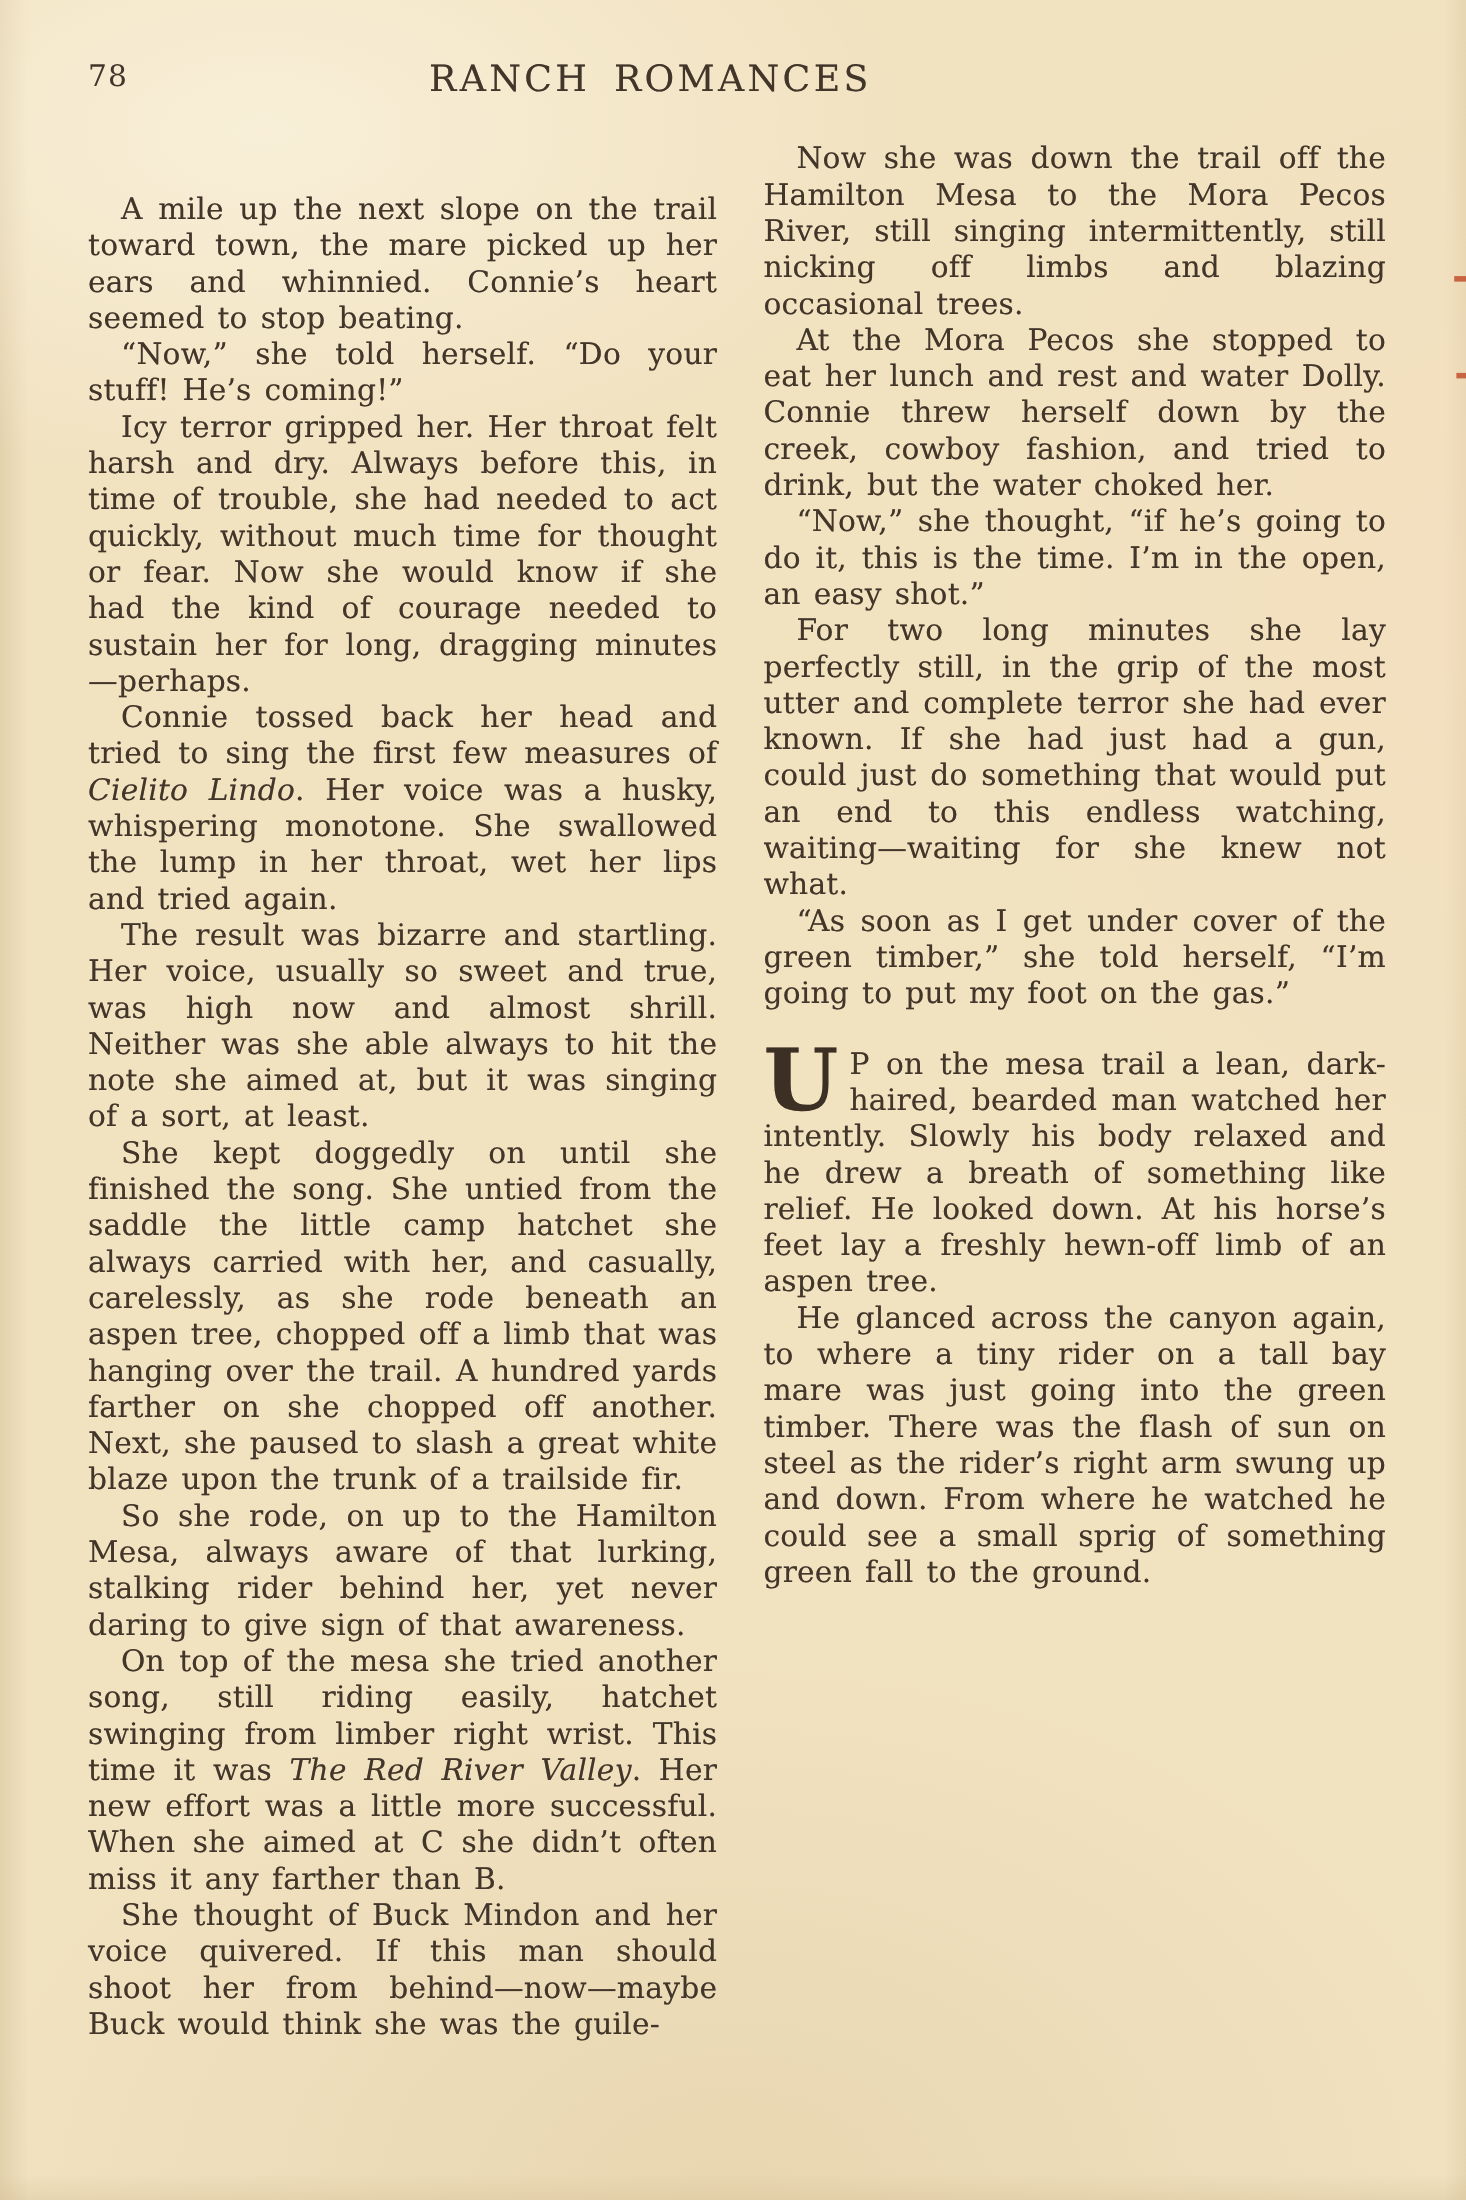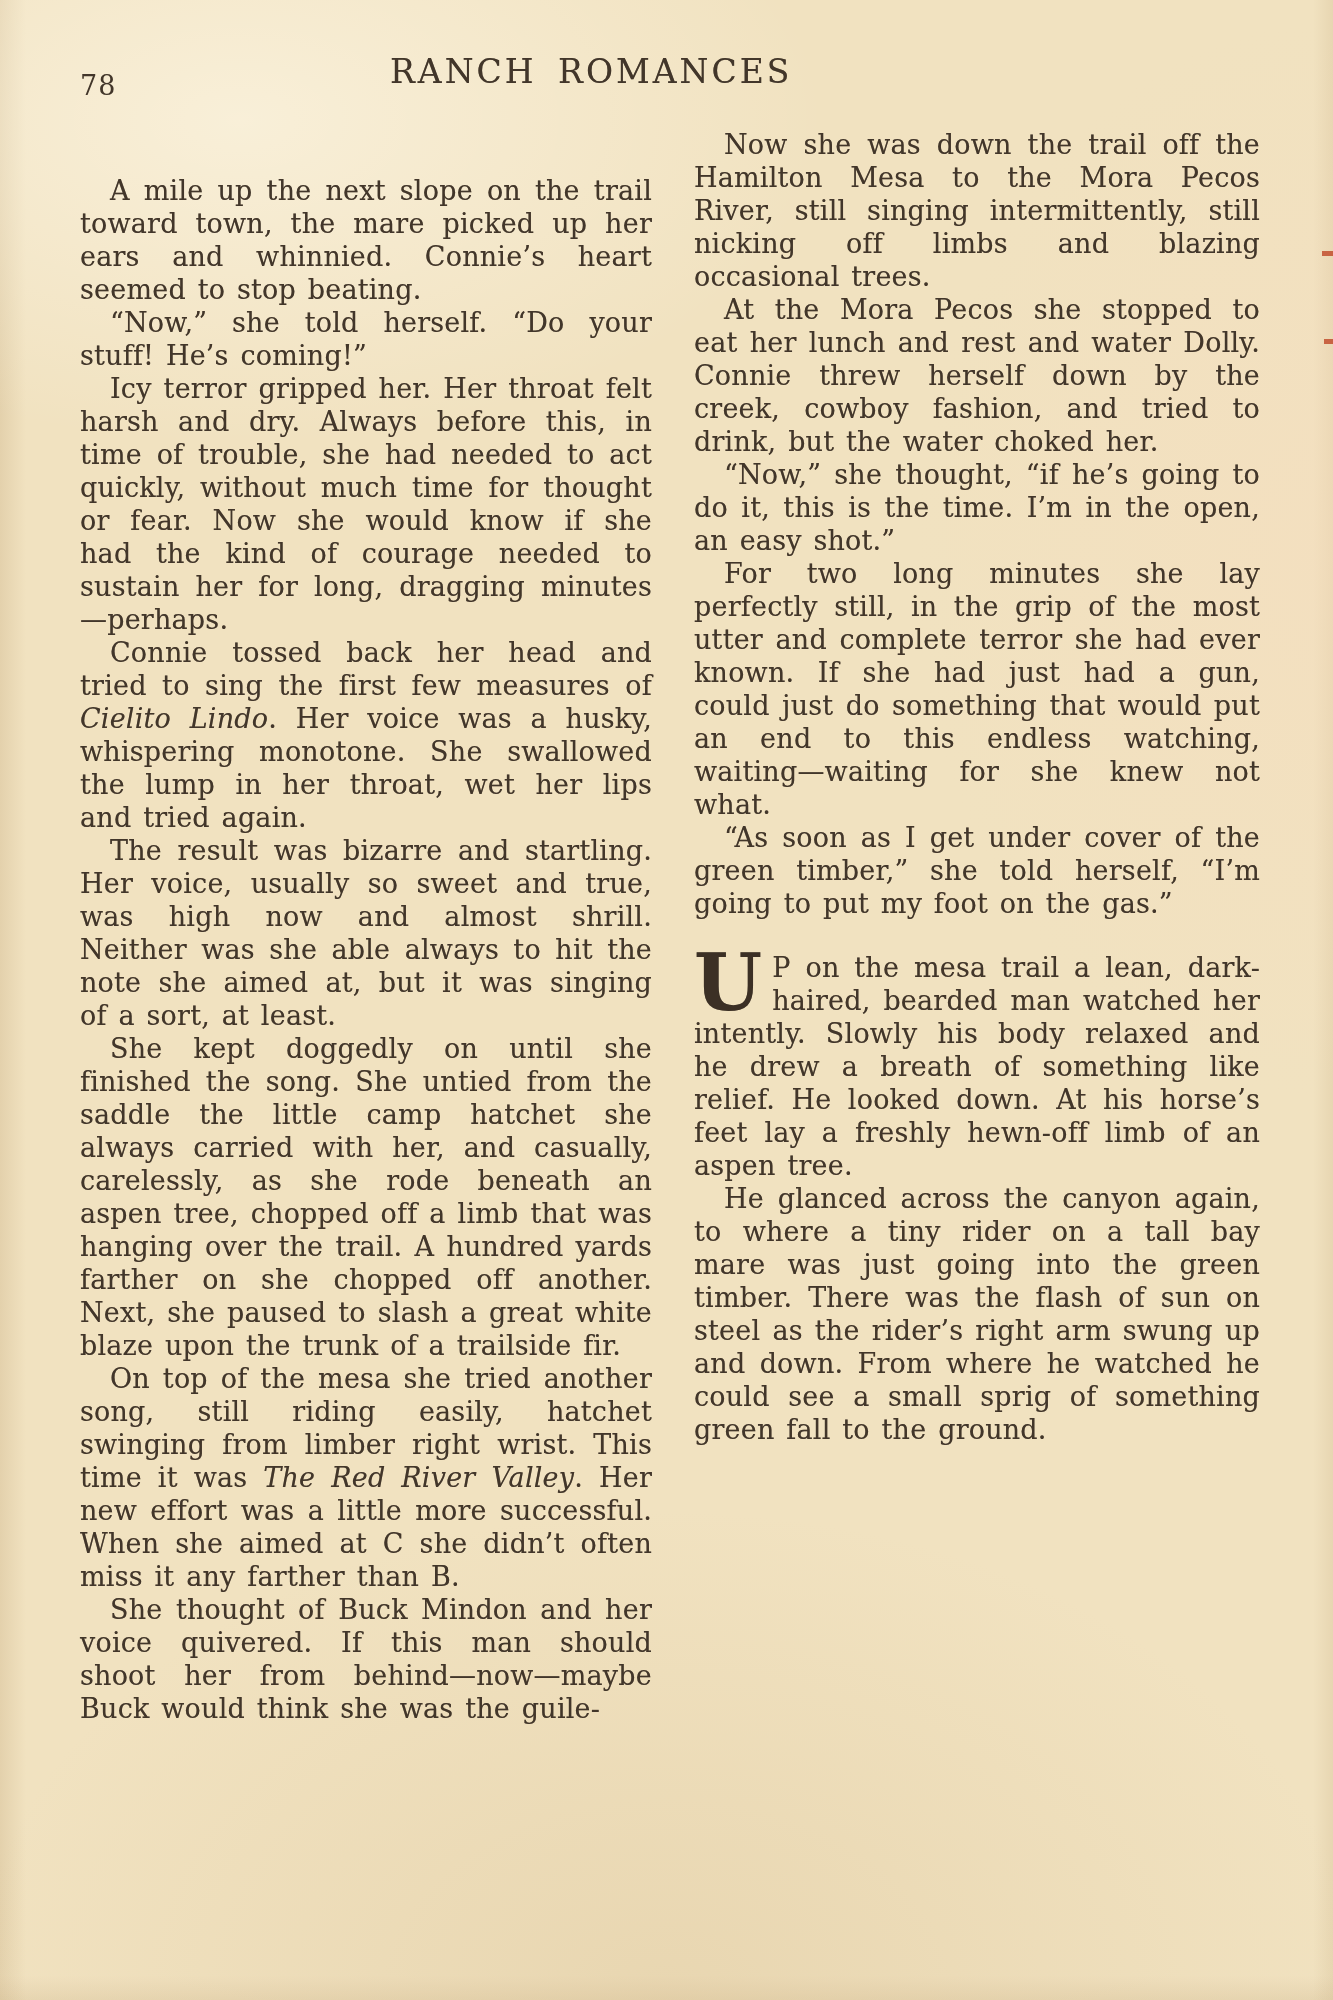--- a/index.html
+++ b/index.html
@@ -15,21 +15,21 @@
       radial-gradient(ellipse 700px 900px at 100% 28%, rgba(246,220,190,0.45), rgba(246,220,190,0) 60%),
       radial-gradient(ellipse 1000px 700px at 50% 100%, rgba(216,192,148,0.35), rgba(216,192,148,0) 70%),
       linear-gradient(90deg, rgba(196,170,126,0.30) 0px, rgba(196,170,126,0) 26px),
       linear-gradient(270deg, rgba(196,170,126,0.22) 0px, rgba(196,170,126,0) 20px),
       linear-gradient(0deg, rgba(196,170,126,0.22) 0px, rgba(196,170,126,0) 24px);
     font-family: "DejaVu Serif", "Liberation Serif", serif;
     color: #42362a;
   }
   .page-number {
     position: absolute;
-    top: 70px; left: 80px;
+    top: 54px; left: 80px;
     font-size: 27px;
     letter-spacing: 1px;
   }
   .running-title {
     position: absolute;
     top: 52px; left: 390px;
     font-size: 33px;
     letter-spacing: 3px;
     word-spacing: 8px;
     text-shadow: 0 0 0.5px rgba(66,54,42,0.55);
@@ -74,20 +74,21 @@
   <div class="page-number">78</div>
   <div class="running-title">RANCH ROMANCES</div>
 
   <div class="column left" id="left-column">
       <p class="para indent"><span>A mile up the next slope on the trail toward town, the mare picked up her ears and whinnied. Connie’s heart seemed to stop beating.</span></p>
       <p class="para indent"><span>“Now,” she told herself. “Do your stuff! He’s coming!”</span></p>
       <p class="para indent"><span>Icy terror gripped her. Her throat felt harsh and dry. Always before this, in time of trouble, she had needed to act quickly, without much time for thought or fear. Now she would know if she had the kind of courage needed to sustain her for long, dragging minutes—perhaps.</span></p>
       <p class="para indent"><span>Connie tossed back her head and tried to sing the first few measures of </span><span class="italic">Cielito Lindo</span><span>. Her voice was a husky, whispering monotone. She swallowed the lump in her throat, wet her lips and tried again.</span></p>
       <p class="para indent"><span>The result was bizarre and startling. Her voice, usually so sweet and true, was high now and almost shrill. Neither was she able always to hit the note she aimed at, but it was singing of a sort, at least.</span></p>
       <p class="para indent"><span>She kept doggedly on until she finished the song. She untied from the saddle the little camp hatchet she always carried with her, and casually, carelessly, as she rode beneath an aspen tree, chopped off a limb that was hanging over the trail. A hundred yards farther on she chopped off another. Next, she paused to slash a great white blaze upon the trunk of a trailside fir.</span></p>
+      <p class="para indent"><span>So she rode, on up to the Hamilton Mesa, always aware of that lurking, stalking rider behind her, yet never daring to give sign of that awareness.</span></p>
       <p class="para indent"><span>On top of the mesa she tried another song, still riding easily, hatchet swinging from limber right wrist. This time it was </span><span class="italic">The Red River Valley</span><span>. Her new effort was a little more successful. When she aimed at C she didn’t often miss it any farther than B.</span></p>
       <p class="para indent"><span>She thought of Buck Mindon and her voice quivered. If this man should shoot her from behind—now—maybe Buck would think she was the guile-</span></p>
     </div>
 
   <div class="column right" id="right-column">
       <p class="para indent"><span>Now she was down the trail off the Hamilton Mesa to the Mora Pecos River, still singing intermittently, still nicking off limbs and blazing occasional trees.</span></p>
       <p class="para indent"><span>At the Mora Pecos she stopped to eat her lunch and rest and water Dolly. Connie threw herself down by the creek, cowboy fashion, and tried to drink, but the water choked her.</span></p>
       <p class="para indent"><span>“Now,” she thought, “if he’s going to do it, this is the time. I’m in the open, an easy shot.”</span></p>
       <p class="para indent"><span>For two long minutes she lay perfectly still, in the grip of the most utter and complete terror she had ever known. If she had just had a gun, could just do something that would put an end to this endless watching, waiting—waiting for she knew not what.</span></p>
       <p class="para indent"><span>“As soon as I get under cover of the green timber,” she told herself, “I’m going to put my foot on the gas.”</span></p>

